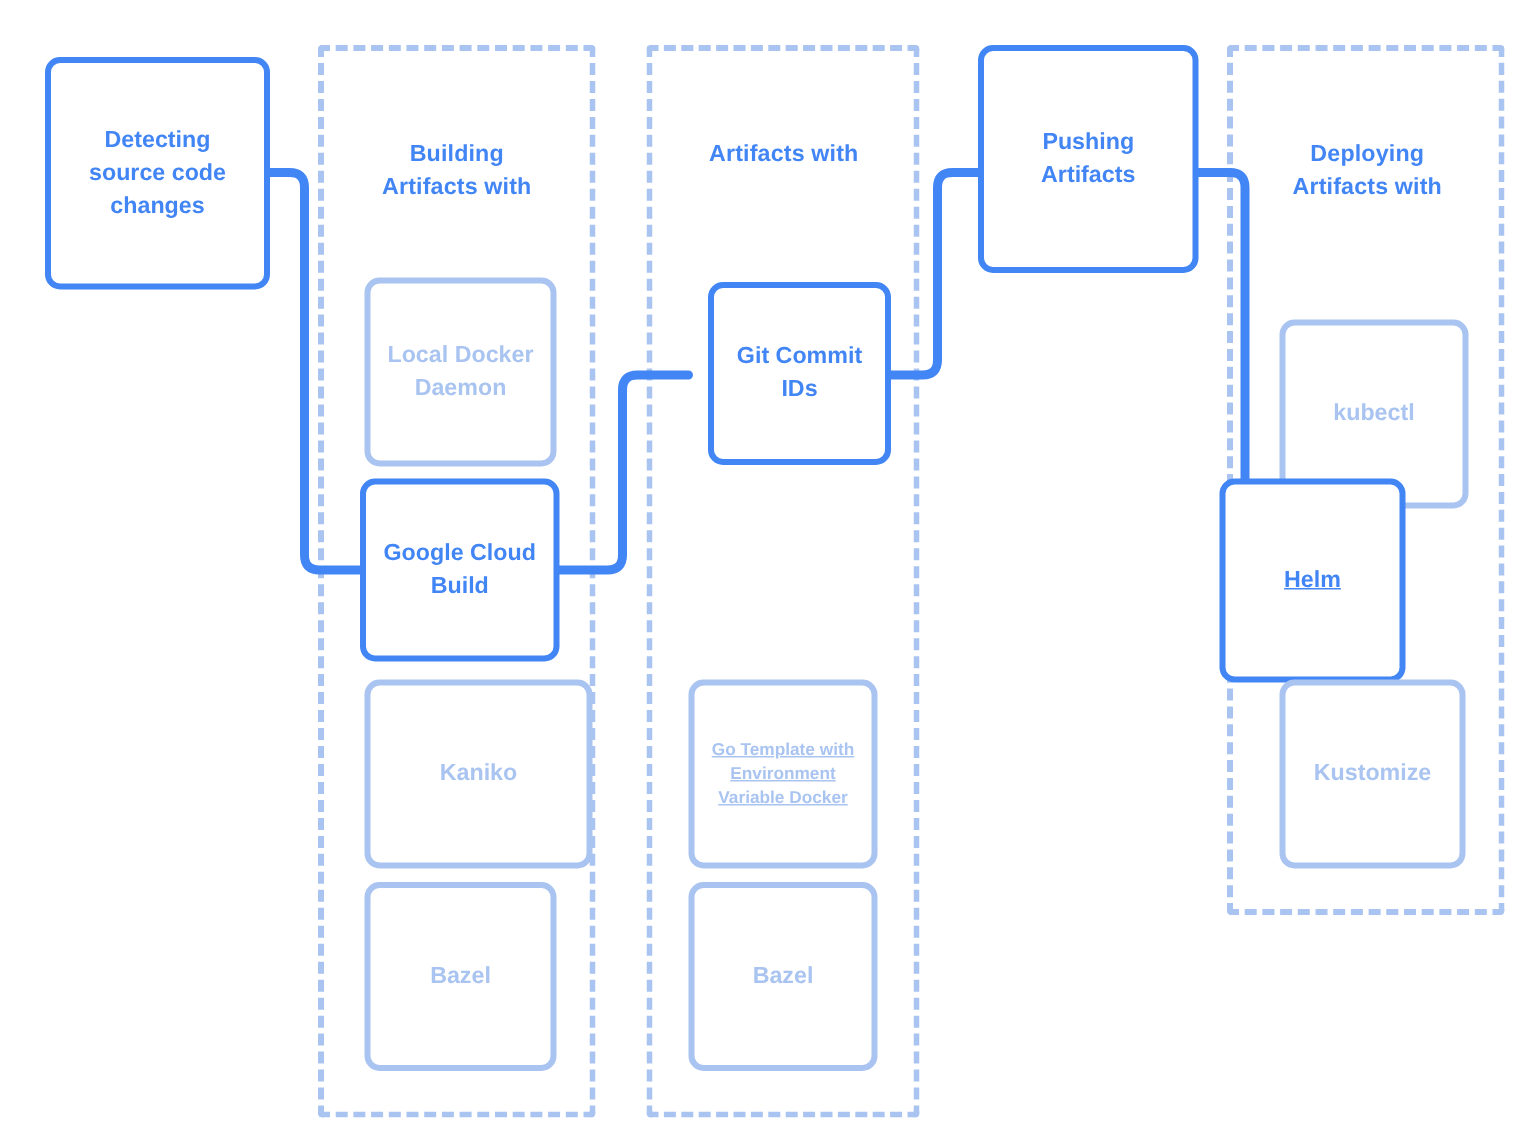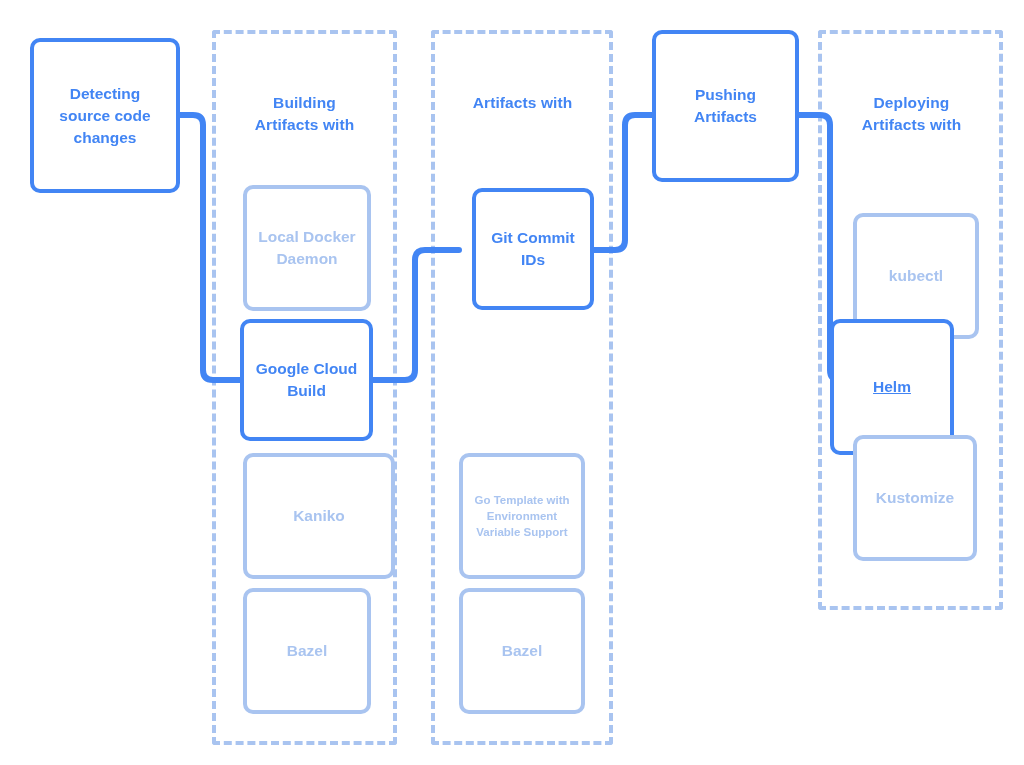--- a/index.html
+++ b/index.html
@@ -67,20 +67,21 @@
   .node.dim {
     border: 4px solid #a9c4f0;
     color: #a9c4f0;
     font-size: 15.5px;
     font-weight: bold;
     line-height: 22px;
   }
   .node.dim.small {
     font-size: 11.5px;
     line-height: 16px;
+    text-decoration: underline;
   }
   .stage-node {
     z-index: 5;
   }
   .option-node {
     z-index: 4;
   }
 </style>
 </head>
 <body>
@@ -155,38 +156,38 @@
   <div class="node active option-node" style="left:472px; top:188px; width:122px; height:122px;">
     <span class="label">
       <span>Git Commit</span><br>
       <span>IDs</span>
     </span>
   </div>
   <div class="node dim small option-node" style="left:459px; top:453px; width:126px; height:126px;">
     <span class="label">
       <span>Go Template with</span><br>
       <span>Environment</span><br>
-      <span>Variable Support</span>
+      <span>Variable Docker</span>
     </span>
   </div>
   <div class="node dim option-node" style="left:459px; top:588px; width:126px; height:126px;">
     <span class="label">
       <span>Bazel</span>
     </span>
   </div>
 
   <div class="node dim option-node" style="left:853px; top:185px; width:126px; height:126px;margin-top:28px;">
     <span class="label">
       <span>kubectl</span>
     </span>
   </div>
-  <div class="node active option-node" style="left:830px; top:319px; width:124px; height:136px;text-decoration:underline;">
+  <div class="node active option-node" style="left:813px; top:319px; width:124px; height:136px;text-decoration:underline;">
     <span class="label">
       <span>Helm</span>
     </span>
   </div>
-  <div class="node dim option-node" style="left:853px; top:435px; width:124px; height:126px;">
+  <div class="node dim option-node" style="left:853px; top:453px; width:124px; height:126px;">
     <span class="label">
       <span>Kustomize</span>
     </span>
   </div>
 
 </div>
 
 </body></html>

